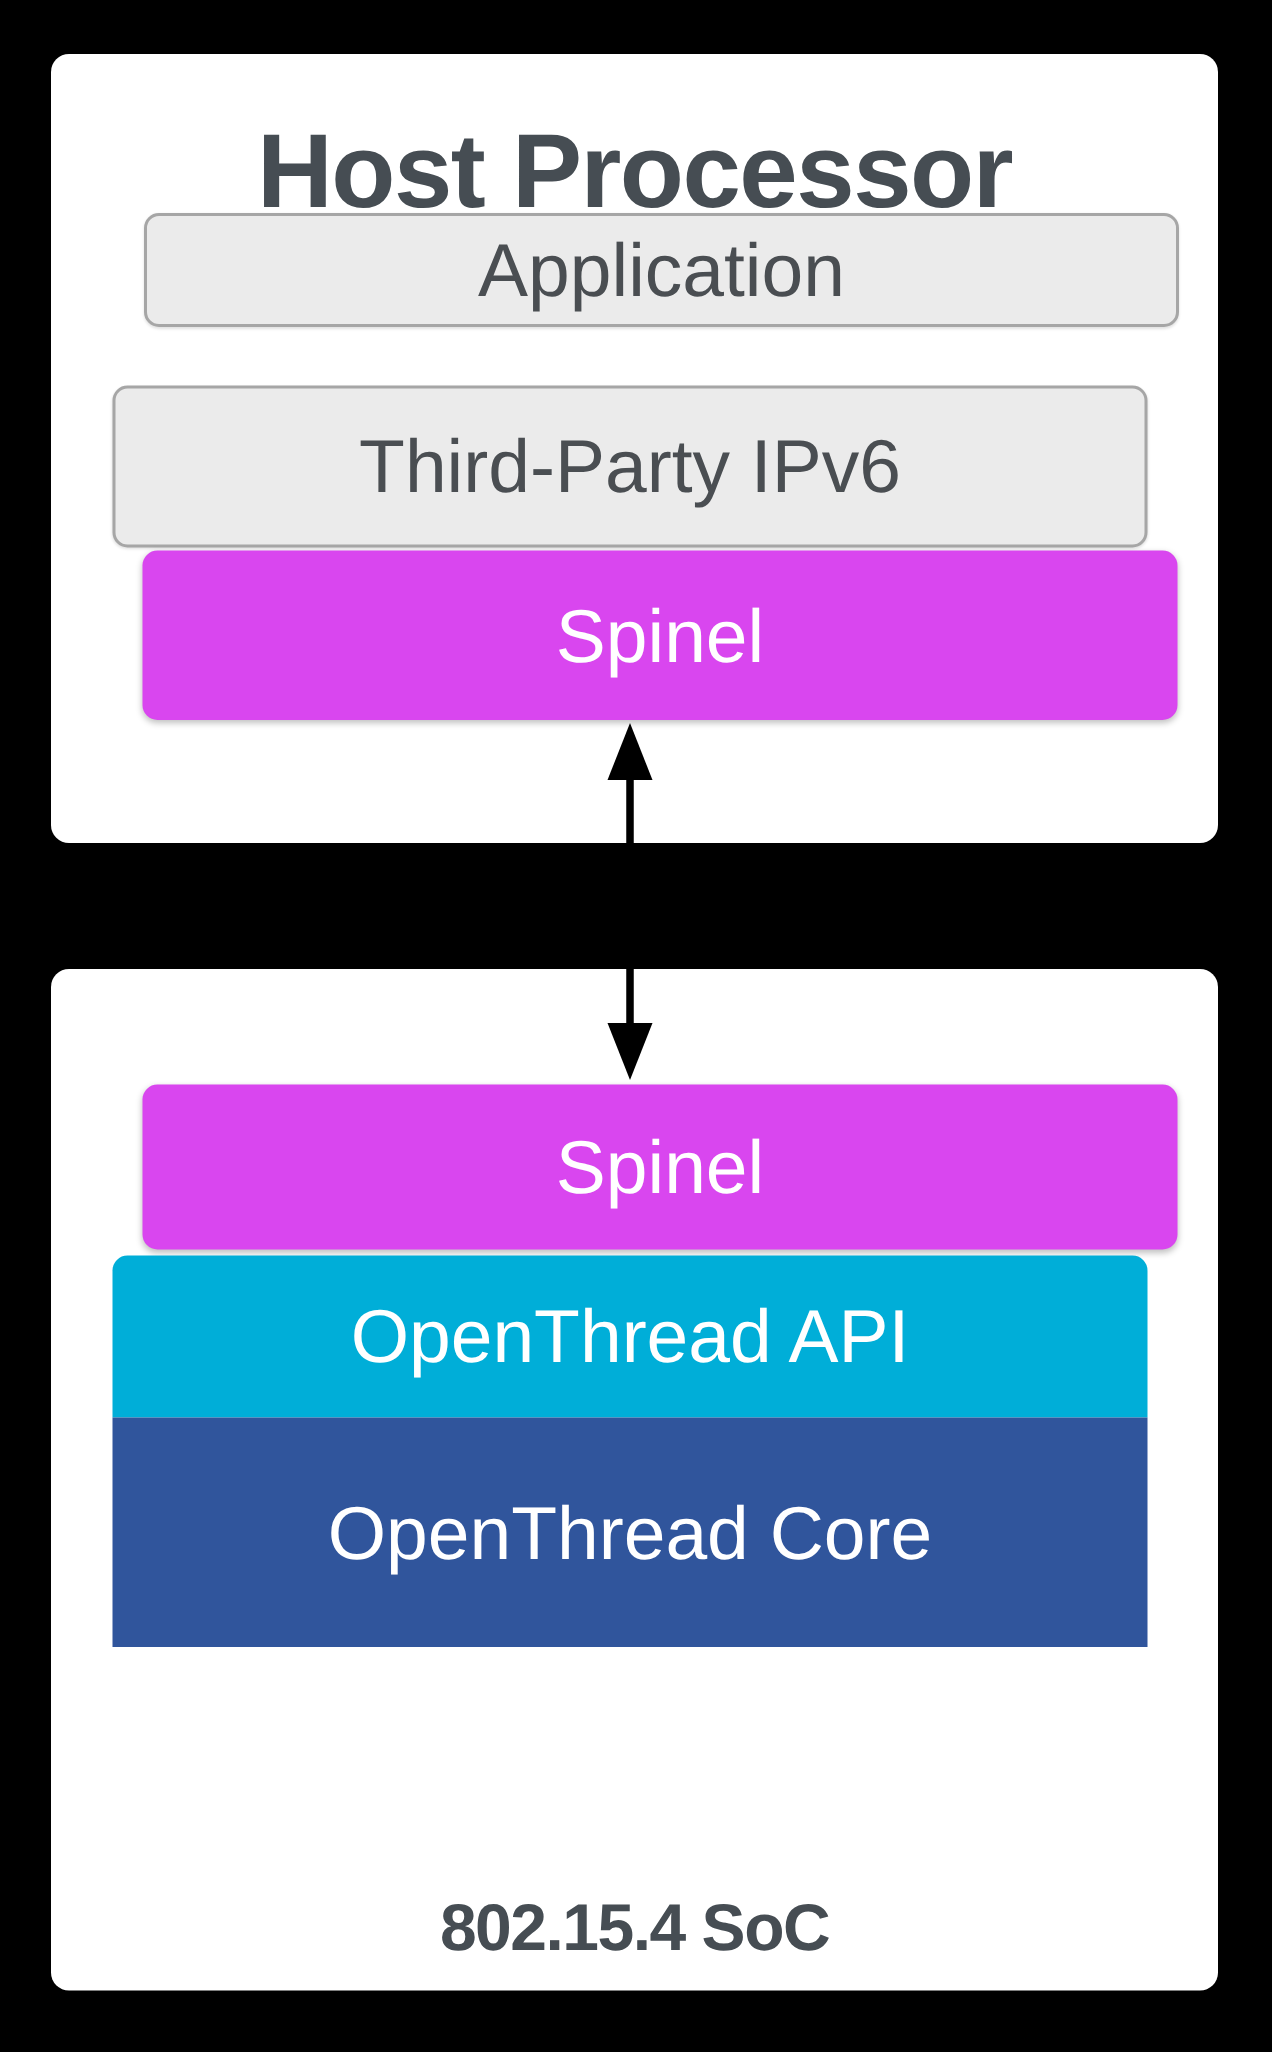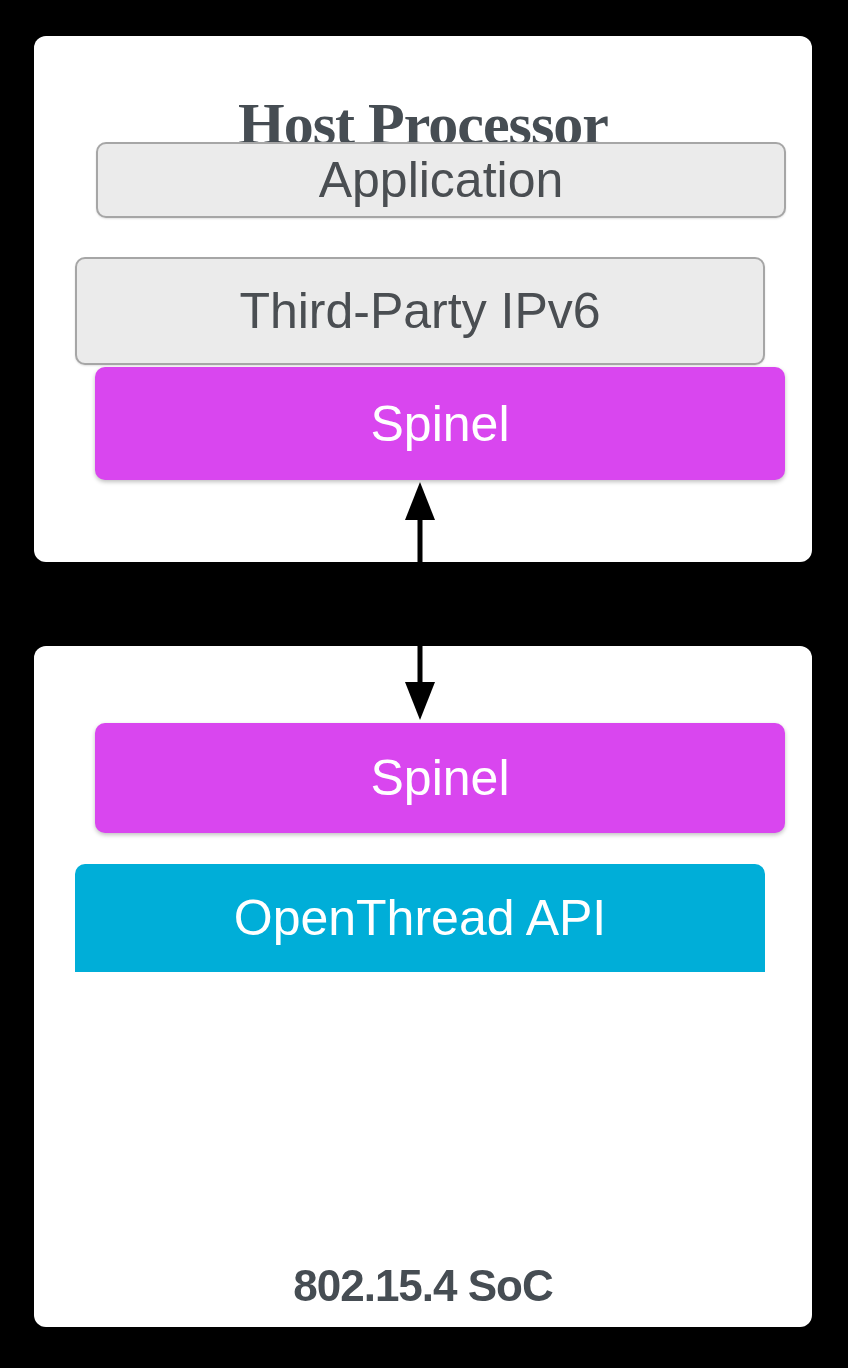--- a/index.html
+++ b/index.html
@@ -29,21 +29,21 @@
 
   .panel-title {
     position: absolute;
     left: 0;
     width: 100%;
     text-align: center;
     font-weight: bold;
     color: #464d53;
     letter-spacing: -1px;
   }
-  .title-host { top: 54px; font-size: 60px; line-height: 68px; font-family: Liberation Serif, serif; }
+  .title-host { top: 44px; font-size: 70px; line-height: 68px; }
   .title-soc  { top: 610px; font-size: 44px; line-height: 60px; }
 
   .layer {
     position: absolute;
     left: 41px;
     width: 690px;
     display: flex;
     align-items: center;
     justify-content: center;
     font-size: 50px;
@@ -56,21 +56,21 @@
     color: #4a4e52;
     box-shadow: 0 1px 2px rgba(0,0,0,0.12);
   }
   .layer-red {
     background: #d946ef;
     border-radius: 10px;
     color: #ffffff;
     box-shadow: 0 2px 4px rgba(0,0,0,0.25);
     margin-left: 20px;
   }
-  .layer-cyan { background: #00aed8; color: #ffffff; margin-top: 27px; }
+  .layer-cyan { background: #00aed8; color: #ffffff; }
   .layer-blue { background: #30559c; color: #ffffff; }
 
   
   .host-app    { top: 106px; height: 76px; margin-left: 21px; }
   .host-ipv6   { top: 221px; height: 108px; }
   .host-spinel { top: 331px; height: 113px; }
 
   
   .soc-spinel  { top: 77px;  height: 110px; }
   .soc-api     { top: 191px; height: 108px; border-radius: 10px 10px 0 0; box-shadow: none; }
@@ -101,16 +101,17 @@
 
   <svg class="connector" viewBox="0 0 32 238" xmlns="http://www.w3.org/2000/svg">
     <polygon points="16,0 31,38 1,38" fill="#000000"></polygon>
     <rect x="13.5" y="30" width="5" height="178" fill="#000000"></rect>
     <polygon points="16,238 1,200 31,200" fill="#000000"></polygon>
   </svg>
 
   <div class="panel panel-soc">
     <div class="layer layer-red soc-spinel">Spinel</div>
     <div class="layer layer-cyan soc-api">OpenThread API</div>
+    <div class="layer layer-blue soc-core">OpenThread Core</div>
     <div class="panel-title title-soc">802.15.4 SoC</div>
   </div>
 
 </div>
 
 </body></html>

